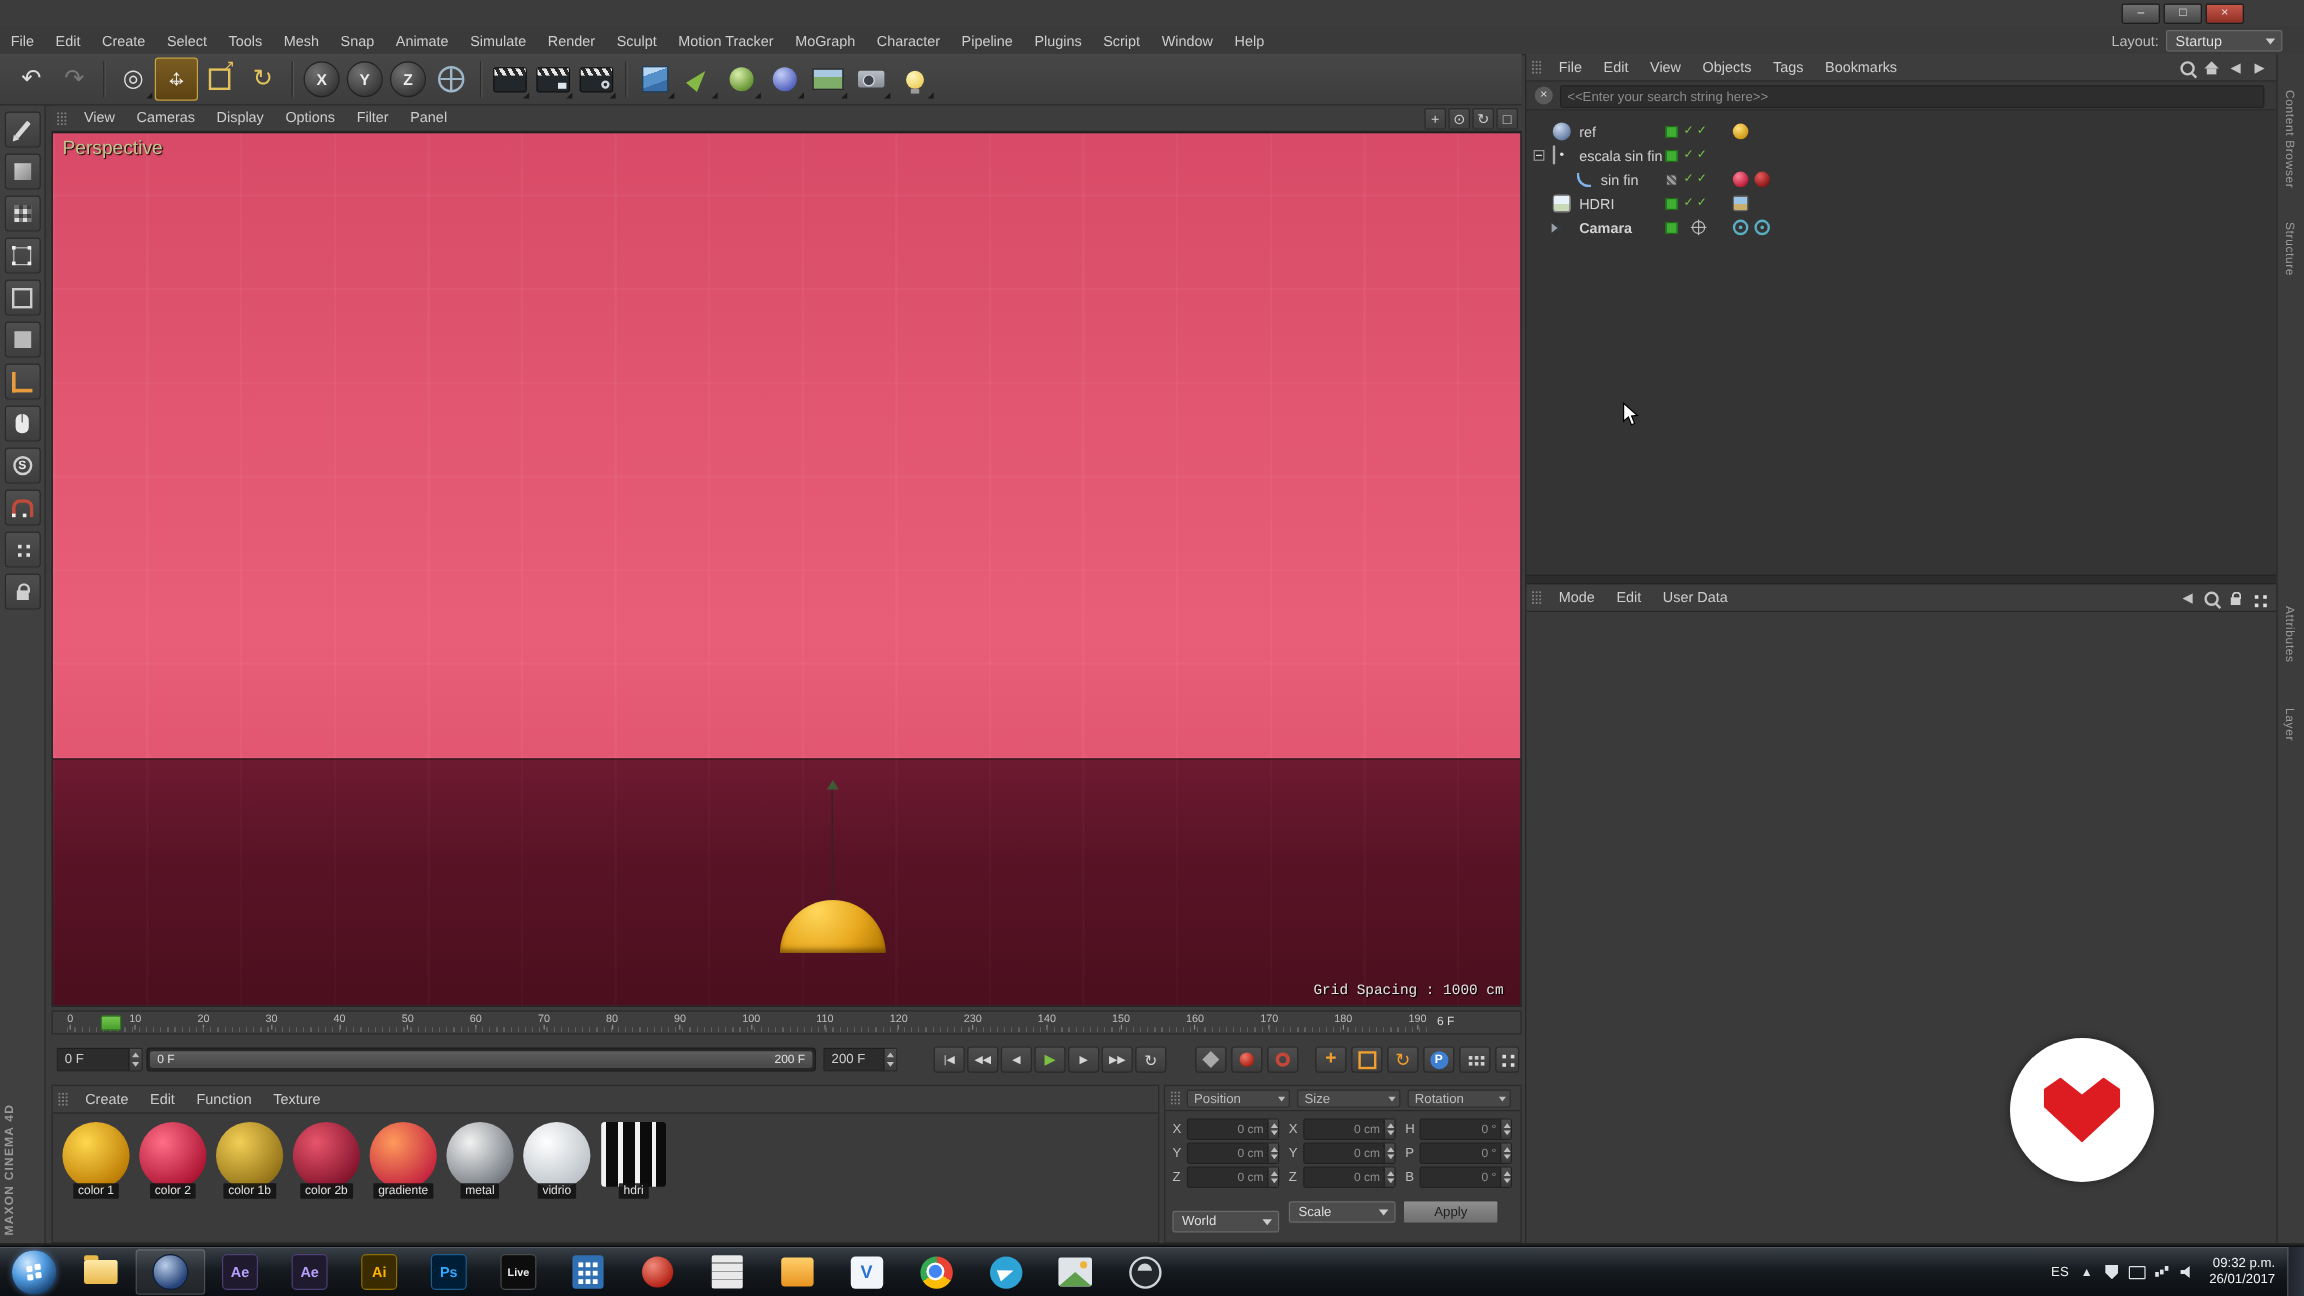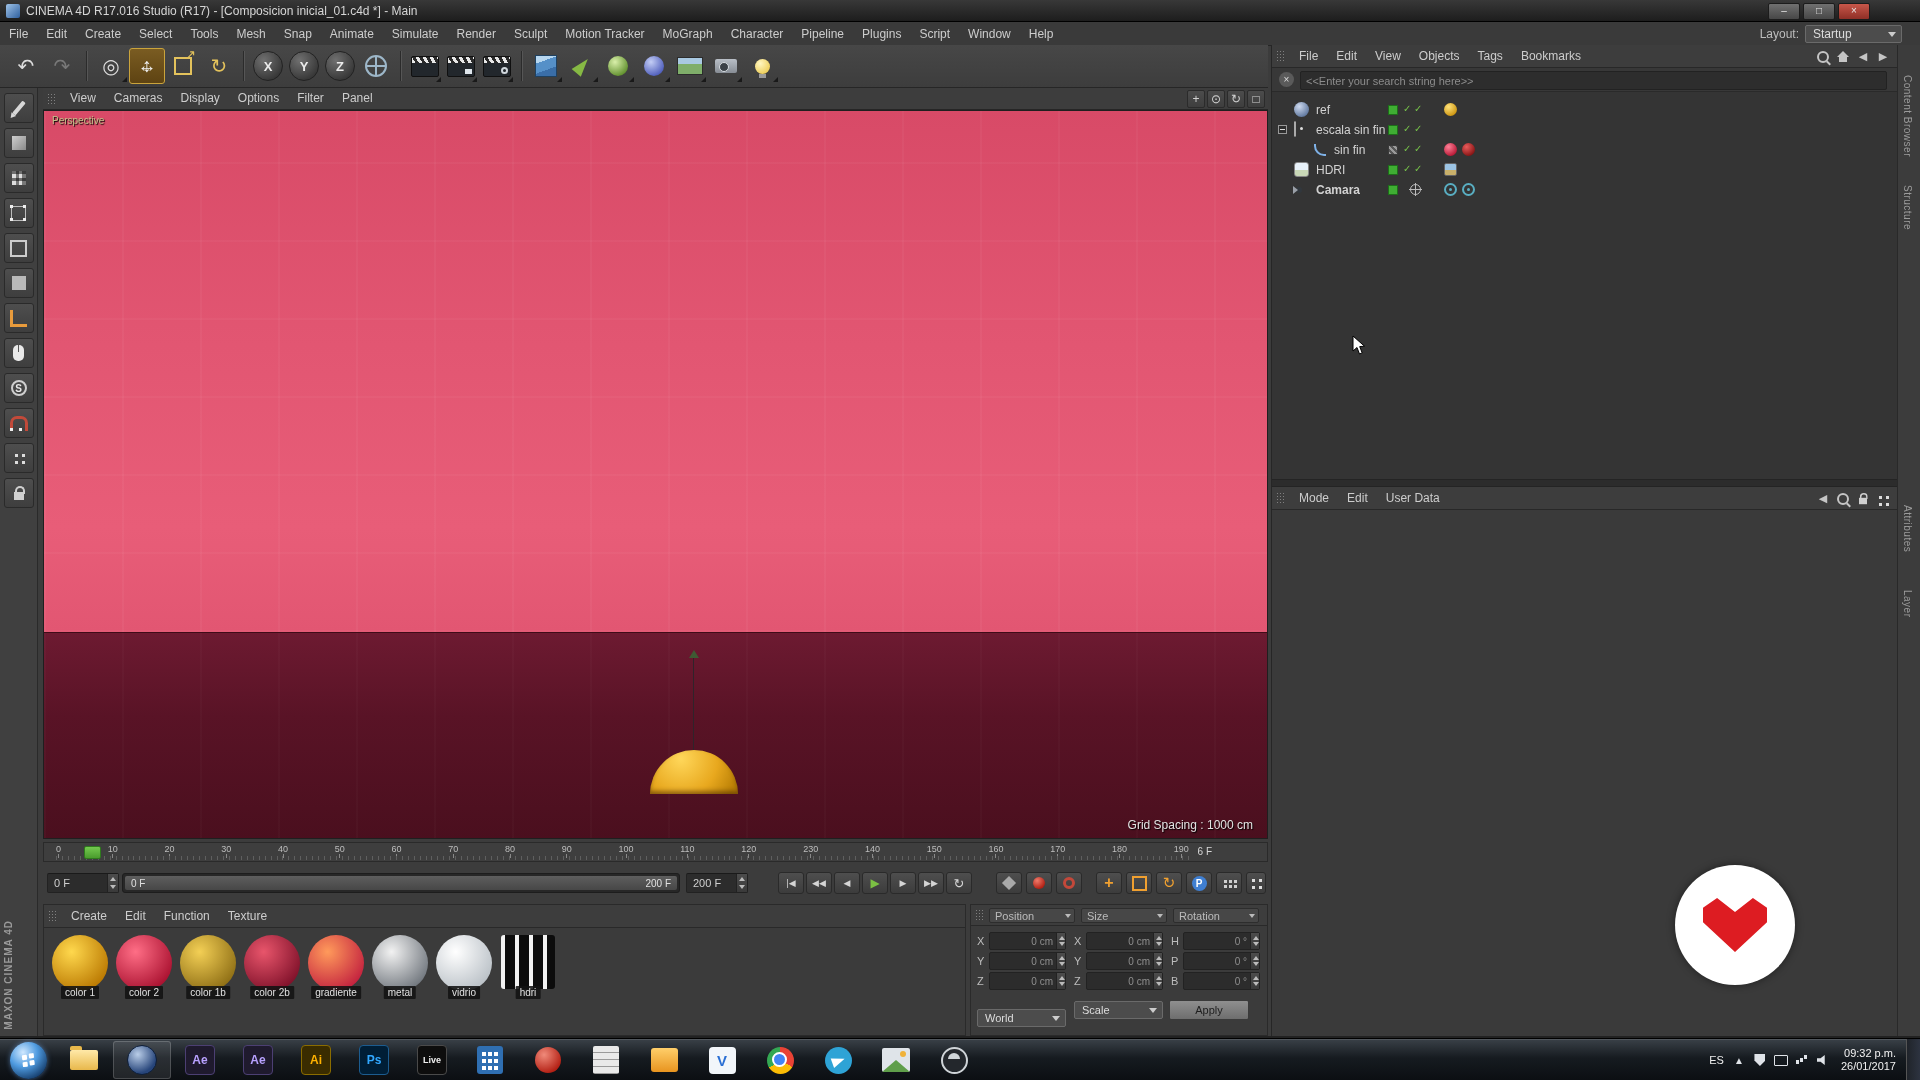--- a/index.html
+++ b/index.html
@@ -101,22 +101,22 @@
   .vp-sky{position:absolute;left:0;top:0;width:100%;height:521px;
     background:
       repeating-linear-gradient(90deg,rgba(255,255,255,.035) 0 2px,transparent 2px 78px),
       repeating-linear-gradient(0deg,rgba(255,255,255,.03) 0 2px,transparent 2px 78px),
       linear-gradient(180deg,#d84a67 0%,#e25672 45%,#e85d78 80%,#e25672 100%);}
   .vp-floor{position:absolute;left:0;top:521px;width:100%;height:208px;
     background:
       repeating-linear-gradient(90deg,rgba(255,255,255,.02) 0 2px,transparent 2px 78px),
       linear-gradient(180deg,#6d1a31 0%,#591326 40%,#4a0f1e 100%);
     border-top:1px solid #3f0c18;}
-  .vp-label{position:absolute;left:8px;top:4px;color:#c2c28a;font-size:10px;text-shadow:1px 1px 1px #000;}
-  .grid-label{position:absolute;right:14px;bottom:6px;color:#e3e3e3;font-size:12px;text-shadow:1px 1px 1px #000;}
+  .vp-label{position:absolute;left:8px;top:4px;color:#c2c28a;font-size:16px;text-shadow:1px 1px 1px #000;}
+  .grid-label{position:absolute;right:14px;bottom:6px;color:#e3e3e3;font-size:12px;text-shadow:1px 1px 1px #000;font-family:Liberation Mono, monospace;}
   .dome{position:absolute;left:606px;top:639px;width:88px;height:44px;border-radius:88px 88px 0 0;
     background:radial-gradient(circle at 35% 20%,#ffd75a,#e8a81e 55%,#b97f05 90%);box-shadow:inset 0 -3px 4px rgba(60,30,0,.5);}
   .stick{position:absolute;left:649px;top:546px;width:1px;height:93px;background:#30232a;}
   .stick-tip{position:absolute;left:645px;top:539px;border-left:5px solid transparent;border-right:5px solid transparent;border-bottom:8px solid #3e5a33;}
 
   
   .ruler{left:43px;top:842px;width:1225px;height:20px;background:#3e3e3e;border:1px solid #2a2a2a;box-sizing:border-box;}
   .ticks{position:absolute;left:12px;top:1px;width:1133px;display:flex;justify-content:space-between;}
   .tick{font-size:9px;color:#bdbdbd;text-align:center;}
   .tick::after{content:"";display:block;width:1px;height:4px;background:#8a8a8a;margin:0 auto;}
@@ -287,24 +287,20 @@
   .clock{text-align:right;color:#f2f2f2;font-size:11px;line-height:13px;margin:0 10px 0 4px;}
   .show-desktop{width:13px;height:42px;border-left:1px solid #555;background:linear-gradient(90deg,#20242a,#2d3340);}
 
   .statusline{left:0;top:1036px;width:1920px;height:2px;background:#222;}
 </style>
 </head>
 <body>
 
 <div id="screen">
 
-  <div class="abs titlebar">
-    <span class="app-icon"></span>
-    <span class="title-text">CINEMA 4D R17.016 Studio (R17) - [Composicion inicial_01.c4d *] - Main</span>
-  </div>
   <div class="winbtns">
     <span class="wb min"></span>
     <span class="wb max"></span>
     <span class="wb close"></span>
   </div>
 
   <div class="abs menubar">
 
   <span class="menu-item">File</span>
       <span class="menu-item">Edit</span>

